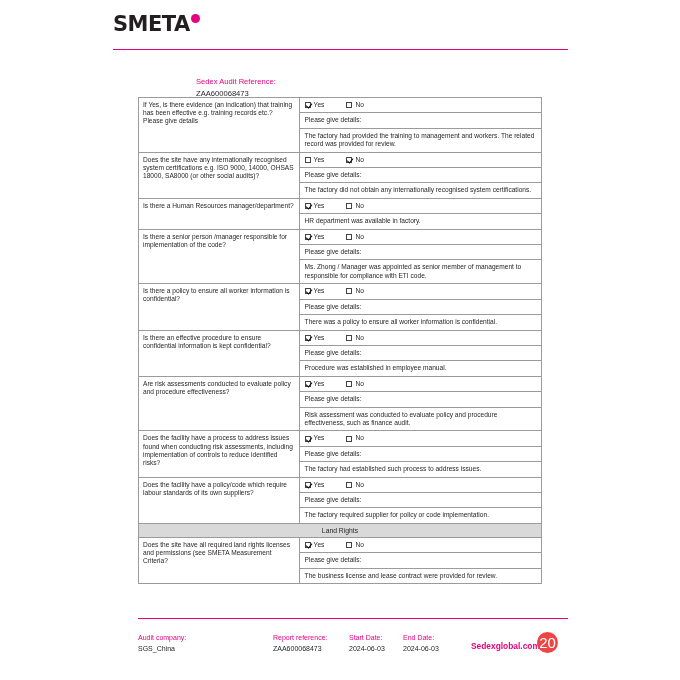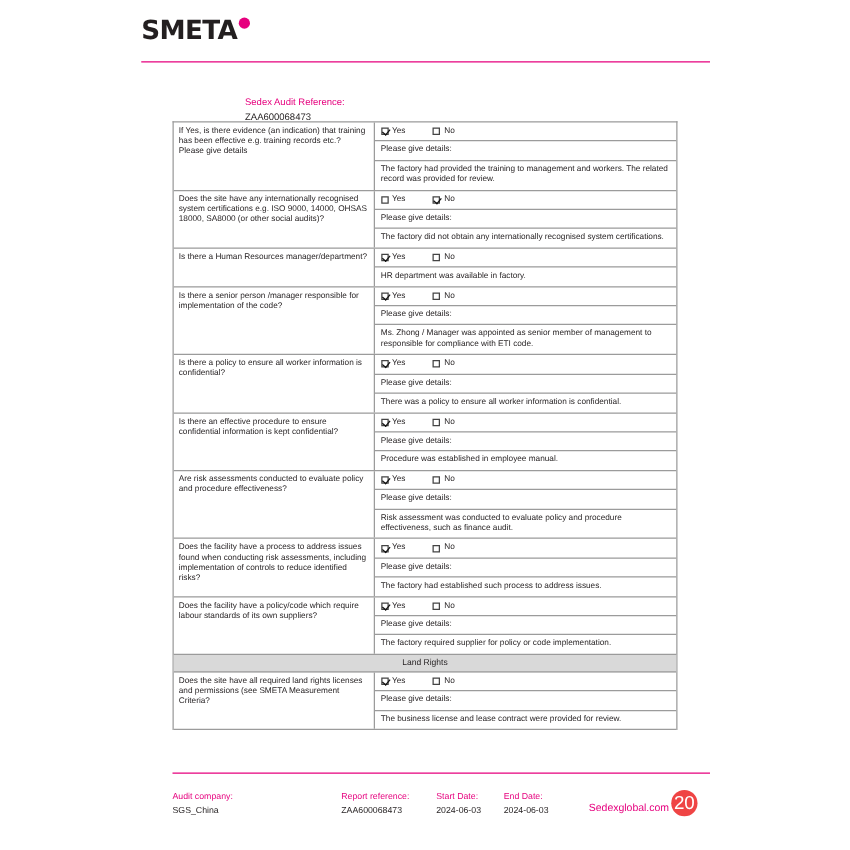--- a/index.html
+++ b/index.html
@@ -180,21 +180,21 @@
   .f-value { color: #231f20; }
   .f1 { left: 138px; top: 14px; }
   .f2 { left: 273px; top: 14px; }
   .f3 { left: 349px; top: 14px; }
   .f4 { left: 403px; top: 14px; }
   .brand {
     position: absolute;
     left: 471px;
     top: 23px;
     font-size: 8.4px;
-    font-weight: normal;
+    font-weight: bold;
     color: #e6007e;
   }
   .page-badge {
     position: absolute;
     left: 537px;
     top: 14px;
     width: 21px;
     height: 21px;
     border-radius: 50%;
     background: #ef4444;

